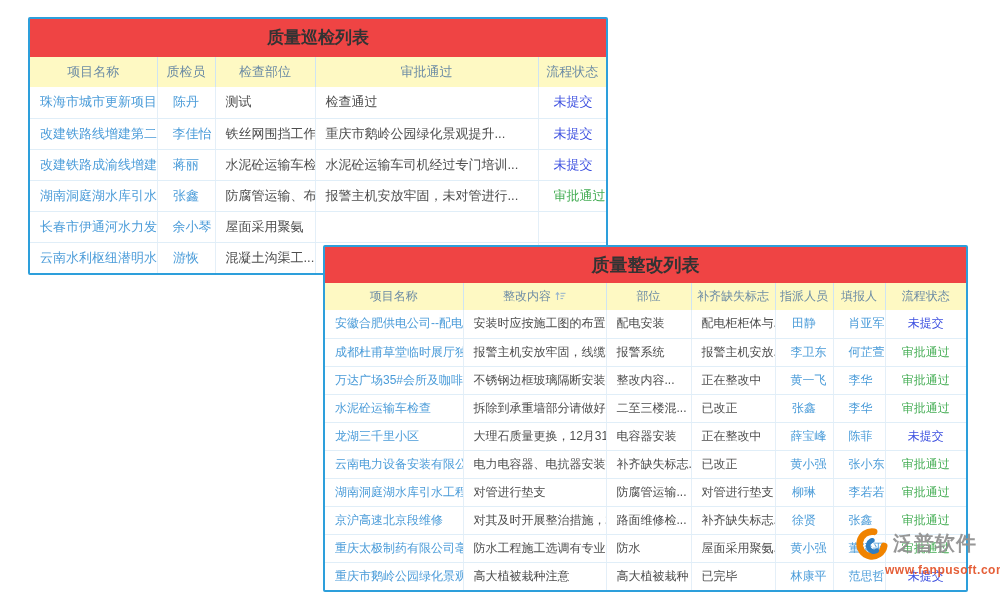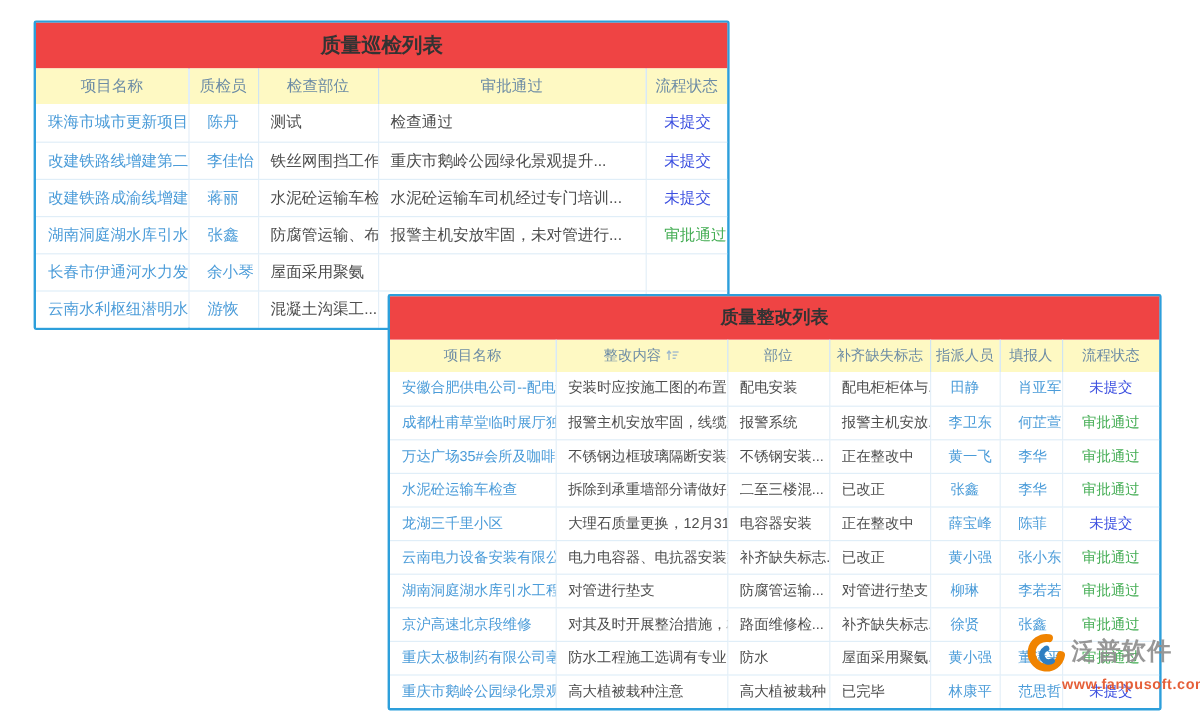--- a/index.html
+++ b/index.html
@@ -18,21 +18,21 @@
   }
   #card-inspection { left: 28px; top: 17px; width: 580px; z-index: 1; }
   #card-rectification { left: 323px; top: 245px; width: 645px; z-index: 2; }
   .card-title {
     text-align: center;
     font-weight: bold;
     color: #333333;
     background: #ef4444;
   }
   #card-inspection .card-title { height: 38px; line-height: 38px; font-size: 17px; }
-  #card-rectification .card-title { height: 36px; line-height: 36px; font-size: 15px; }
+  #card-rectification .card-title { height: 36px; line-height: 36px; font-size: 18px; }
   table.data-table {
     width: 100%;
     border-collapse: collapse;
     table-layout: fixed;
   }
   table.data-table th {
     background: #fef9c3;
     color: #6D8CA5;
     font-weight: normal;
     text-align: center;
@@ -199,21 +199,21 @@
           <td class="cell-left"><span>报警主机安放牢固，线缆连接...</span></td>
           <td class="cell-left"><span>报警系统</span></td>
           <td class="cell-left"><span>报警主机安放...</span></td>
           <td class="cell-center"><span class="link">李卫东</span></td>
           <td class="cell-center"><span class="link">何芷萱</span></td>
           <td class="cell-center"><span class="status" style="color: rgb(68, 173, 84);">审批通过</span></td>
         </tr>
         <tr>
           <td class="cell-left"><span class="link">万达广场35#会所及咖啡厅空...</span></td>
           <td class="cell-left"><span>不锈钢边框玻璃隔断安装不牢...</span></td>
-          <td class="cell-left"><span>不锈钢安装...</span></td>
+          <td class="cell-left"><span>整改内容...</span></td>
           <td class="cell-left"><span>正在整改中</span></td>
           <td class="cell-center"><span class="link">黄一飞</span></td>
           <td class="cell-center"><span class="link">李华</span></td>
           <td class="cell-center"><span class="status" style="color: rgb(68, 173, 84);">审批通过</span></td>
         </tr>
         <tr>
           <td class="cell-left"><span class="link">水泥砼运输车检查</span></td>
           <td class="cell-left"><span>拆除到承重墙部分请做好加固...</span></td>
           <td class="cell-left"><span>二至三楼混...</span></td>
           <td class="cell-left"><span>已改正</span></td>

